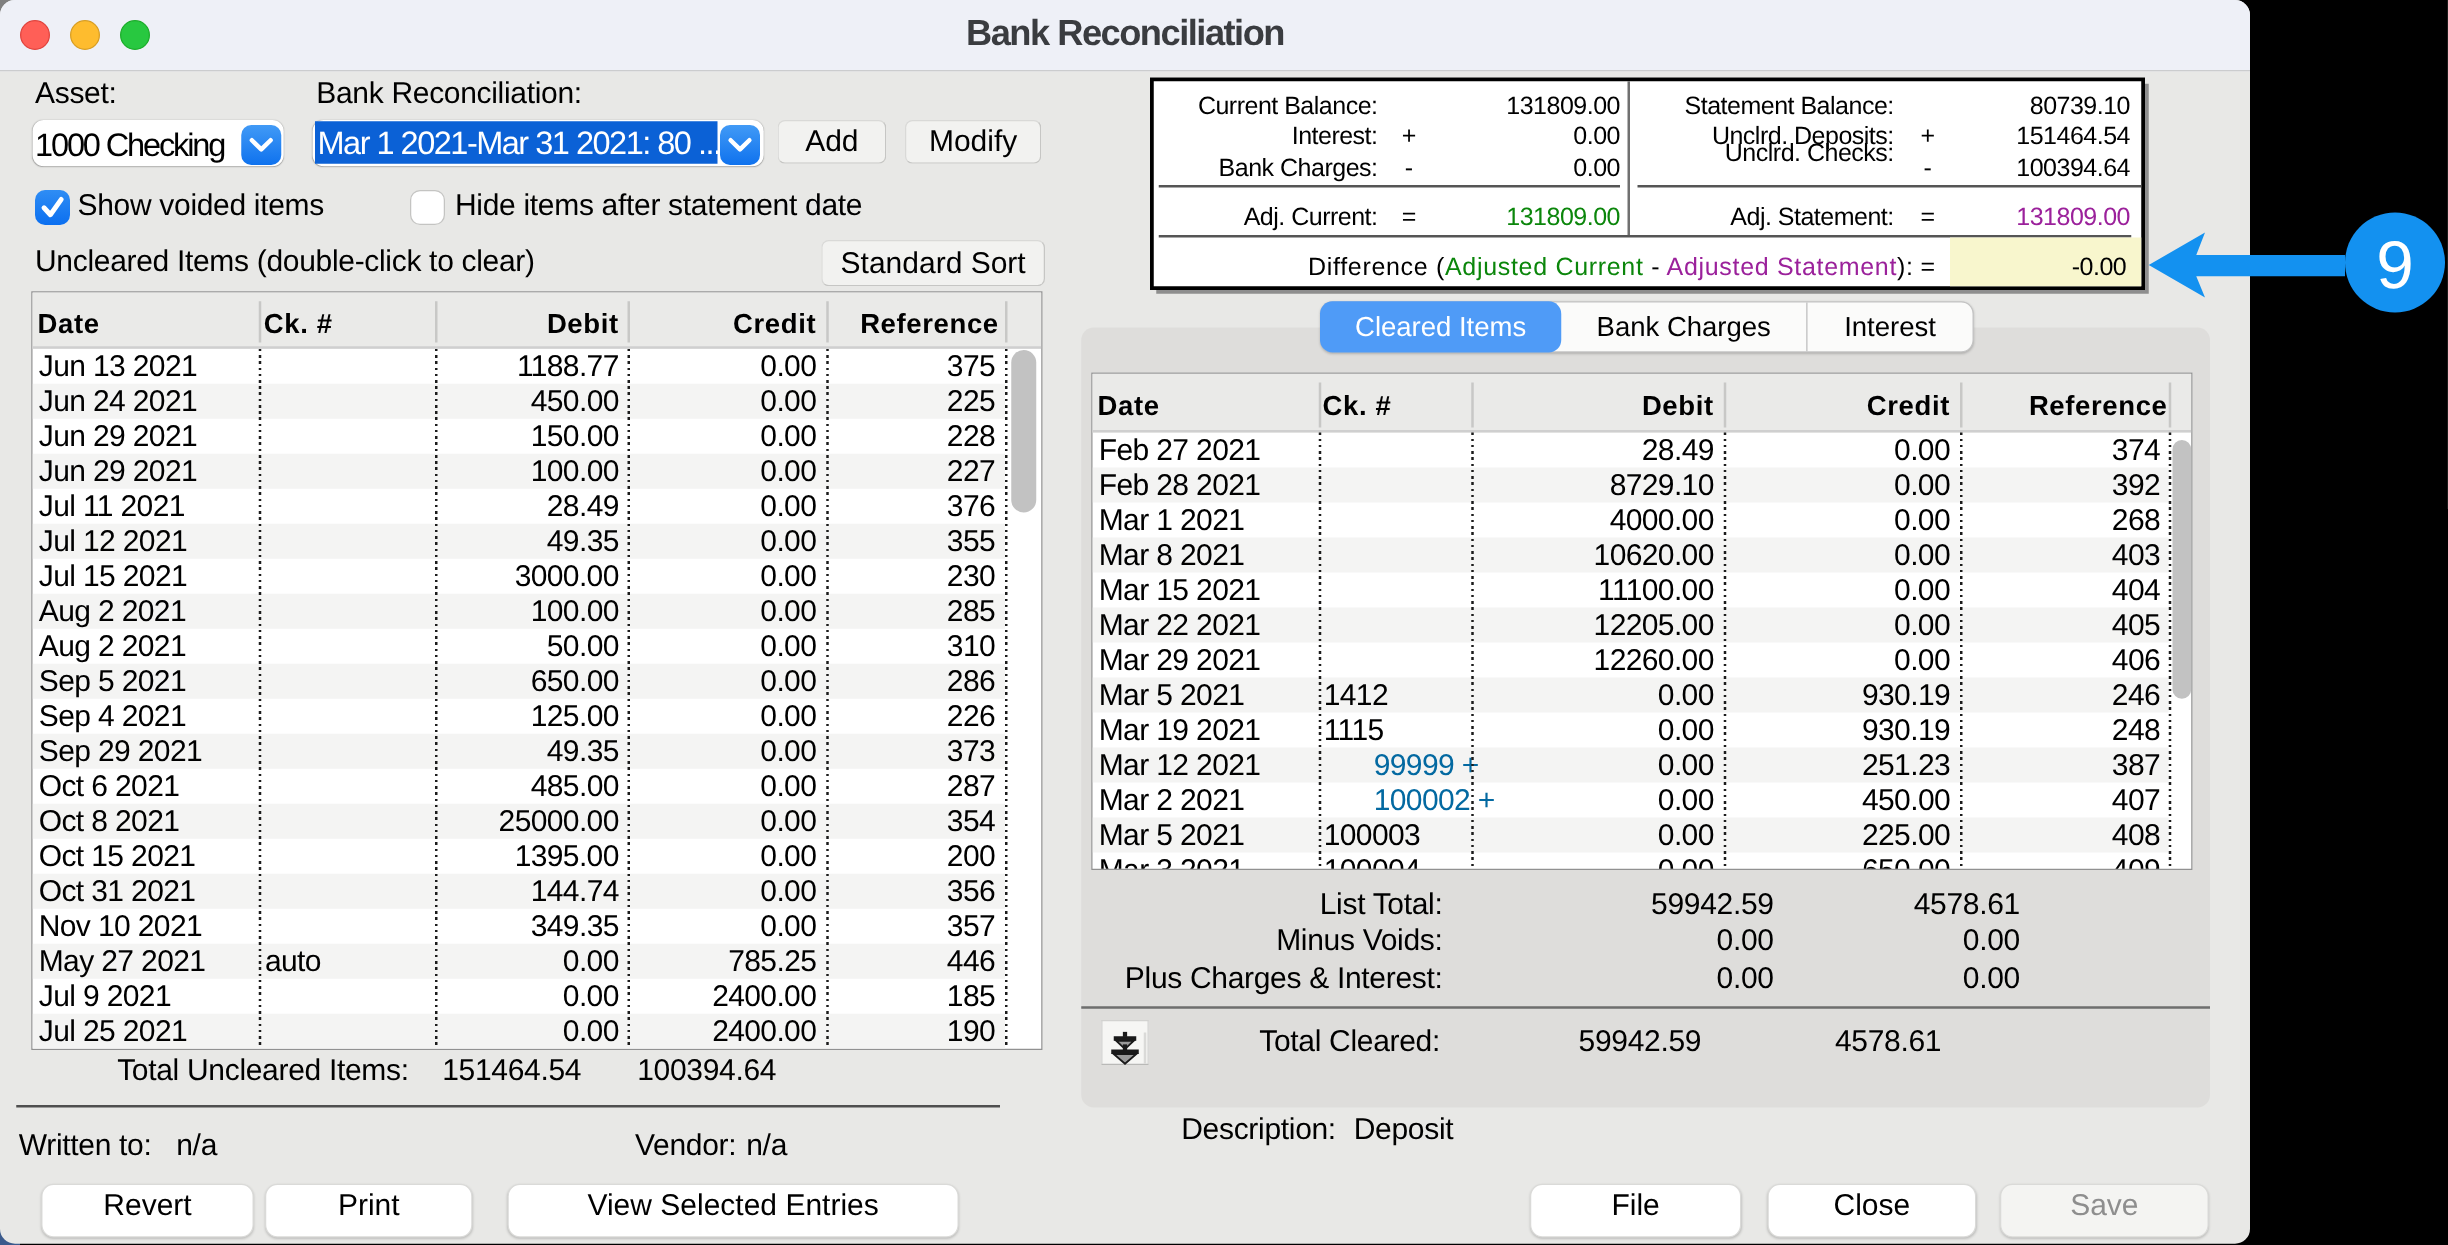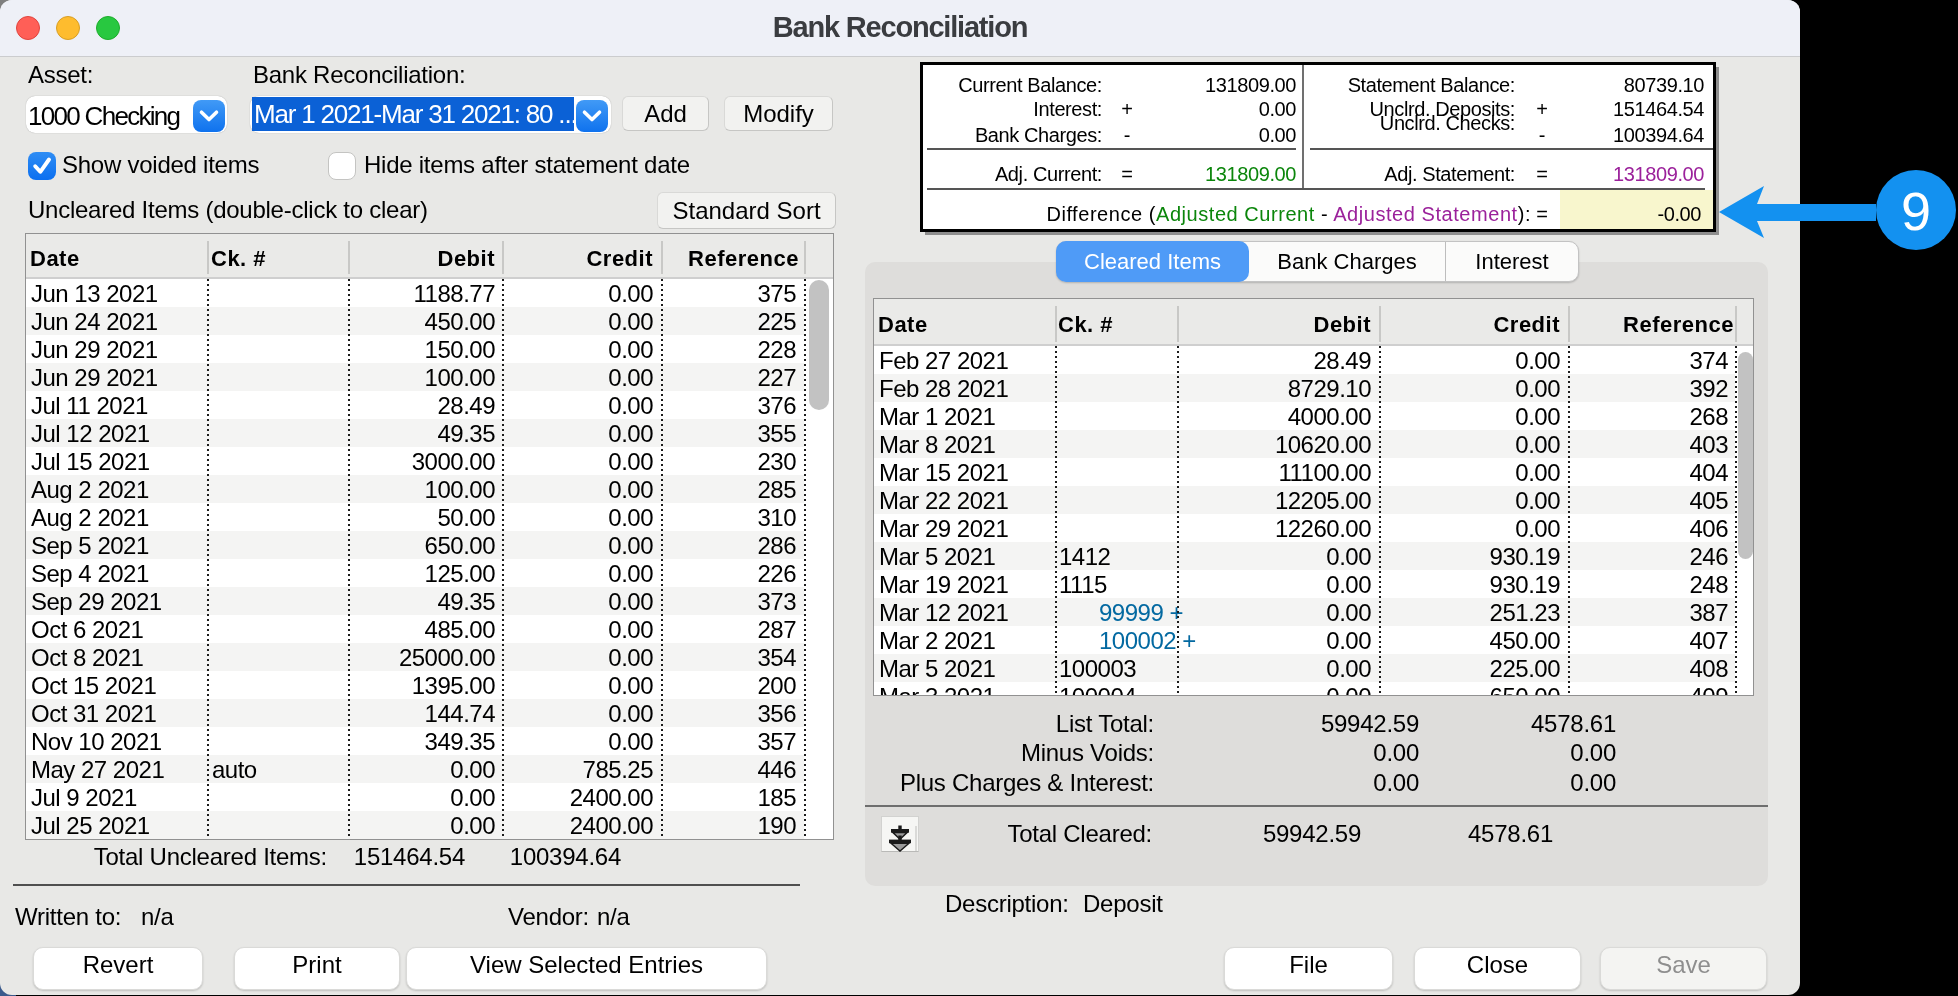--- a/index.html
+++ b/index.html
@@ -270,21 +270,21 @@
   <div class="lbl ra" style="left:480px; top:844px; width:141px;">100394.64</div>
 
   <div style="position:absolute; left:13px; top:884px; width:787px; height:2px; background:#4f4f4f;"></div>
 
   <div class="lbl" style="left:15px; top:904px;">Written to:</div>
   <div class="lbl" style="left:141px; top:904px;">n/a</div>
   <div class="lbl" style="left:508px; top:904px;">Vendor:</div>
   <div class="lbl" style="left:597px; top:904px;">n/a</div>
 
   <div class="wbtn" style="left:33px; width:170px;">Revert</div>
-  <div class="wbtn" style="left:234px; width:166px;">Print</div>
+  <div class="wbtn" style="left:212px; width:166px;">Print</div>
   <div class="wbtn" style="left:406px; width:361px;">View Selected Entries</div>
 
   <div id="sumbox">
     <div style="position:absolute; left:379px; top:0; width:2px; height:123px; background:#707070;"></div>
     <div class="sline" style="left:4px; top:83px; width:369px;"></div>
     <div class="sline" style="left:387px; top:83px; width:403px;"></div>
     <div class="sline" style="left:4px; top:123px; width:778px;"></div>
     <div style="position:absolute; left:637px; top:125px; width:153px; height:39px; background:#f8f6cd;"></div>
 
     <div class="srow ra" style="right:611px; top:9px; width:250px;">Current Balance:</div>

